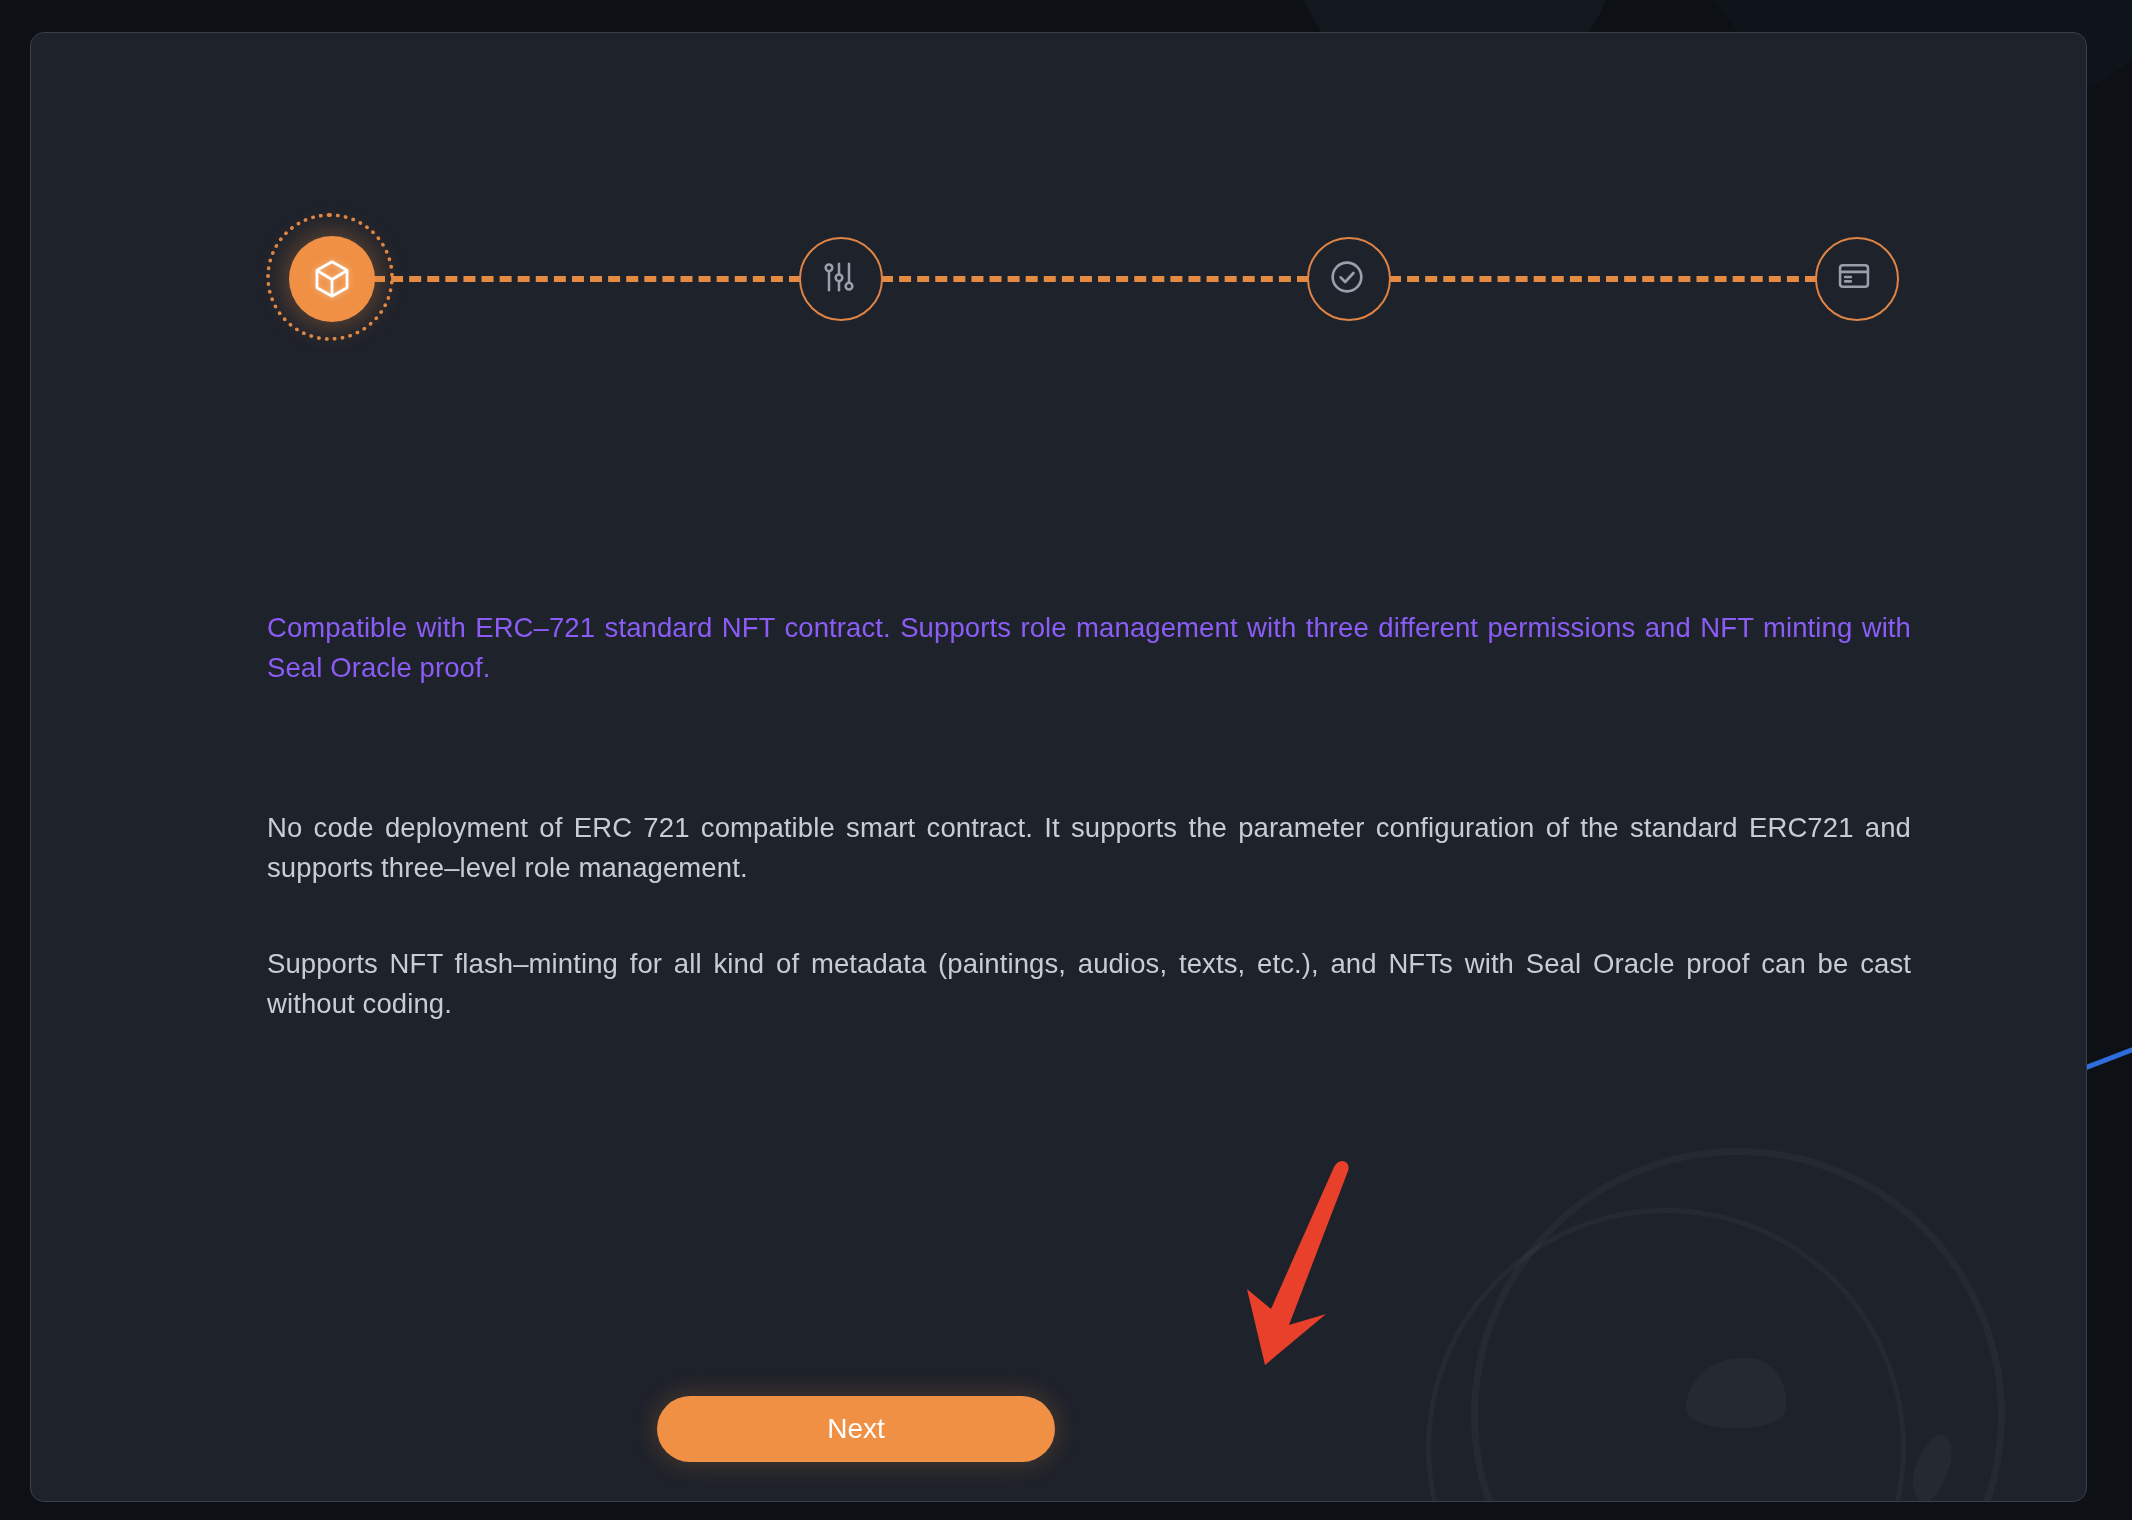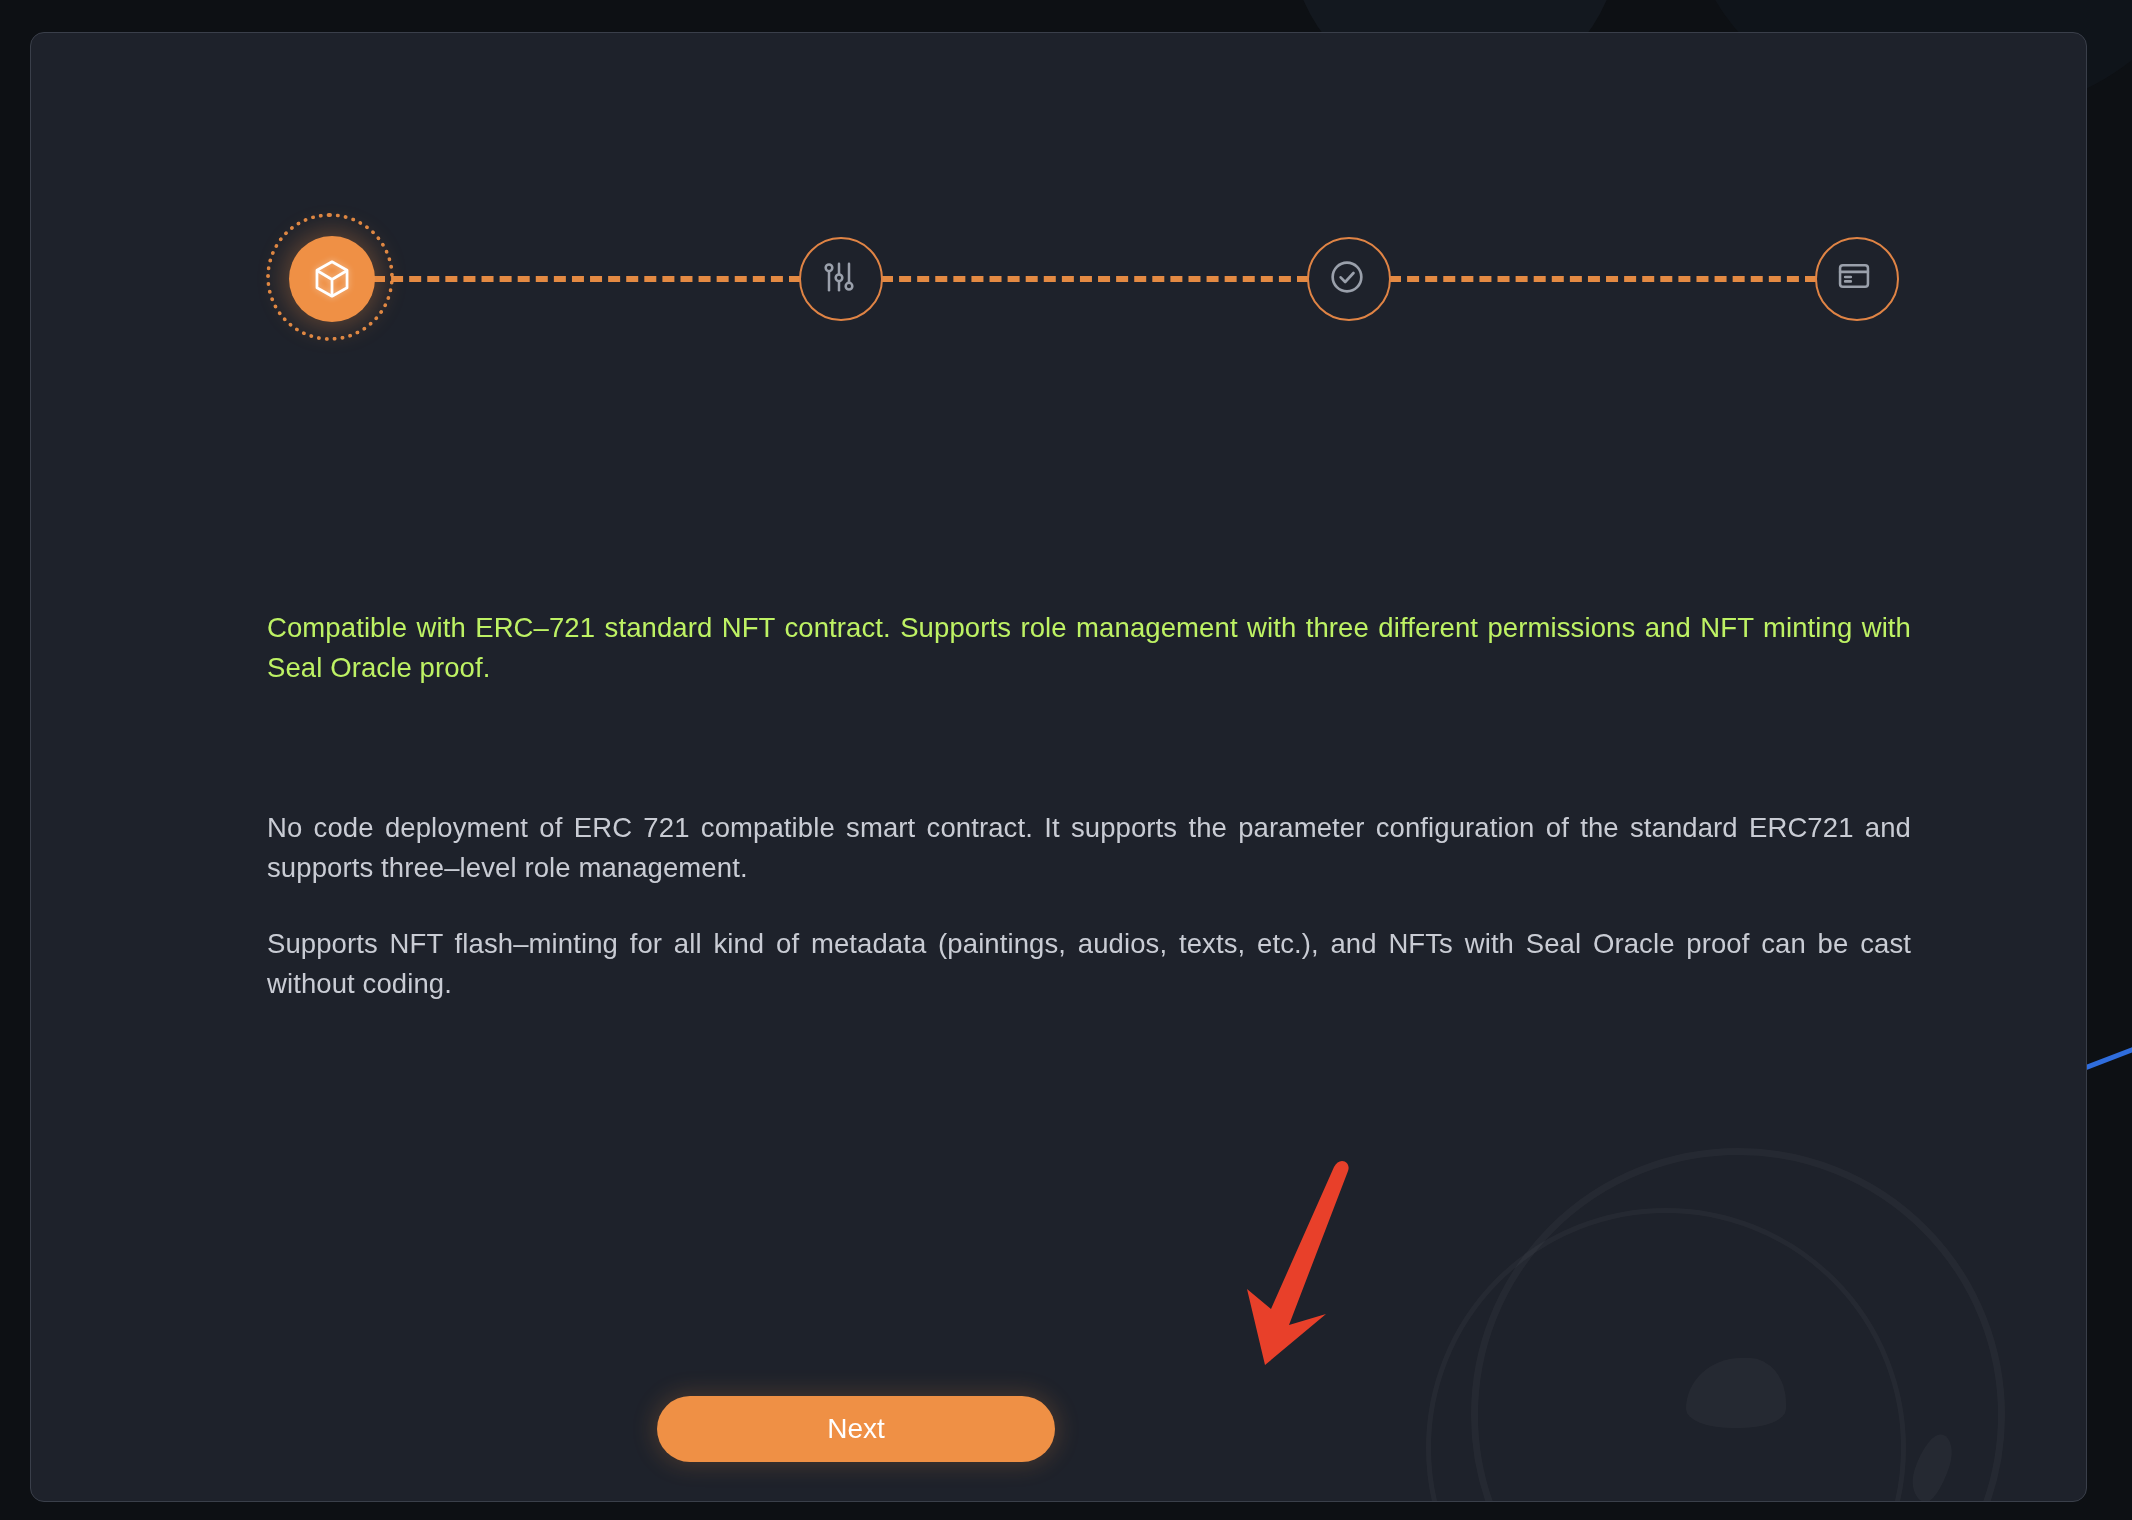--- a/index.html
+++ b/index.html
@@ -152,24 +152,24 @@
   .para {
     margin: 0;
     text-align: justify;
     text-justify: inter-word;
     font-size: 27.5px;
     line-height: 40px;
     color: #c9ccd4;
     letter-spacing: .1px;
   }
   .para.lead {
-    color: #bef264;
+    color: #8b5cf6;
     margin-bottom: 120px;
   }
-  .para.p2 { margin-bottom: 36px; }
+  .para.p2 { margin-bottom: 56px; }
   .para.p3 { margin-bottom: 40px; }
   .para.p4 { text-align: left; }
 
   
   #actions {
     position: absolute;
     left: 626px;
     top: 1363px;
     display: flex;
     align-items: center;

